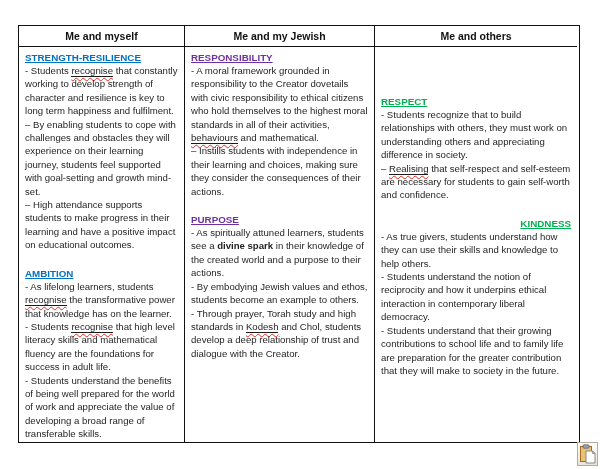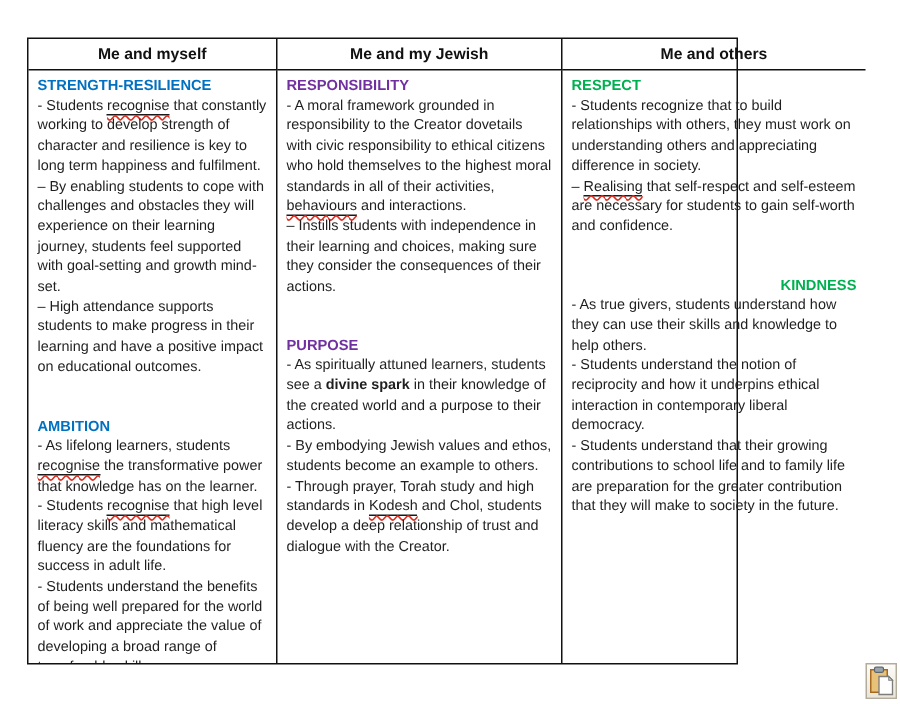--- a/index.html
+++ b/index.html
@@ -6,21 +6,21 @@
   body{
     width:600px;height:469px;
     background:#ffffff;
     position:relative;
     font-family:"Liberation Sans", sans-serif;
     overflow:hidden;
   }
   .doc-table{
     position:absolute;
     left:18px;top:25px;
-    width:474px;height:418px;
+    width:562px;height:418px;
     box-sizing:border-box;
     border:1.5px solid #111111;
     display:grid;
     grid-template-columns:166px 190px 202px;
     grid-template-rows:21px 1fr;
     background:#ffffff;
   }
   .hcell{
     box-sizing:border-box;
     border-bottom:1.5px solid #111111;
@@ -31,25 +31,26 @@
   }
   .bcell{
     box-sizing:border-box;
     padding:4px 6px 6px 6px;
     font-size:9.6px;
     line-height:13.4px;
     color:#1f1f1f;
     overflow:hidden;
   }
   .hcell.v, .bcell.v{ border-right:1.2px solid #111111; }
-  .section + .section{ margin-top:26px; }
+  .section + .section{ margin-top:15px; }
   .heading{
     font-weight:bold;
     font-size:9.8px;
     line-height:13px;
+    text-decoration:underline;
   }
   .para{ margin:0; }
   .bold{ font-weight:bold; }
   .misspell{
     border-bottom:1px solid #1a1a1a;
     text-decoration:underline wavy #e02b20;
     text-decoration-thickness:1px;
     text-underline-offset:2.5px;
   }
   .paste-btn{
@@ -81,33 +82,33 @@
       <div class="section">
         <div class="heading" style="color: rgb(0, 112, 192);">AMBITION</div>
         <div class="para"><span>- As lifelong learners, students </span><span class="misspell">recognise</span><span> the transformative power that knowledge has on the learner.</span></div>
         <div class="para"><span>- Students </span><span class="misspell">recognise</span><span> that high level literacy skills and mathematical fluency are the foundations for success in adult life.</span></div>
         <div class="para"><span>- Students understand the benefits of being well prepared for the world of work and appreciate the value of developing a broad range of transferable skills.</span></div>
       </div>
     </div>
     <div class="bcell v">
       <div class="section">
         <div class="heading" style="color: rgb(112, 48, 160);">RESPONSIBILITY</div>
-        <div class="para"><span>- A moral framework grounded in responsibility to the Creator dovetails with civic responsibility to ethical citizens who hold themselves to the highest moral standards in all of their activities, </span><span class="misspell">behaviours</span><span> and interactions.</span></div>
+        <div class="para"><span>- A moral framework grounded in responsibility to the Creator dovetails with civic responsibility to ethical citizens who hold themselves to the highest moral standards in all of their activities, </span><span class="misspell">behaviours</span><span> and mathematical.</span></div>
         <div class="para"><span>– Instills students with independence in their learning and choices, making sure they consider the consequences of their actions.</span></div>
       </div>
       <div class="section">
         <div class="heading" style="color: rgb(112, 48, 160);">PURPOSE</div>
         <div class="para"><span>- As spiritually attuned learners, students see a </span><span class="bold">divine spark</span><span> in their knowledge of the created world and a purpose to their actions.</span></div>
         <div class="para"><span>- By embodying Jewish values and ethos, students become an example to others.</span></div>
         <div class="para"><span>- Through prayer, Torah study and high standards in </span><span class="misspell">Kodesh</span><span> and Chol, students develop a deep relationship of trust and dialogue with the Creator.</span></div>
       </div>
     </div>
     <div class="bcell">
       <div class="section">
-        <div class="heading" style="color: rgb(0, 176, 80);">RESPECT</div>
+        <div class="heading" style="color: rgb(0, 176, 80); margin-top: 44px;">RESPECT</div>
         <div class="para"><span>- Students recognize that to build relationships with others, they must work on understanding others and appreciating difference in society.</span></div>
         <div class="para"><span>– </span><span class="misspell">Realising</span><span> that self-respect and self-esteem are necessary for students to gain self-worth and confidence.</span></div>
       </div>
       <div class="section">
         <div class="heading" style="color: rgb(0, 176, 80); text-align: right;">KINDNESS</div>
         <div class="para"><span>- As true givers, students understand how they can use their skills and knowledge to help others.</span></div>
         <div class="para"><span>- Students understand the notion of reciprocity and how it underpins ethical interaction in contemporary liberal democracy.</span></div>
         <div class="para"><span>- Students understand that their growing contributions to school life and to family life are preparation for the greater contribution that they will make to society in the future.</span></div>
       </div>
     </div>

